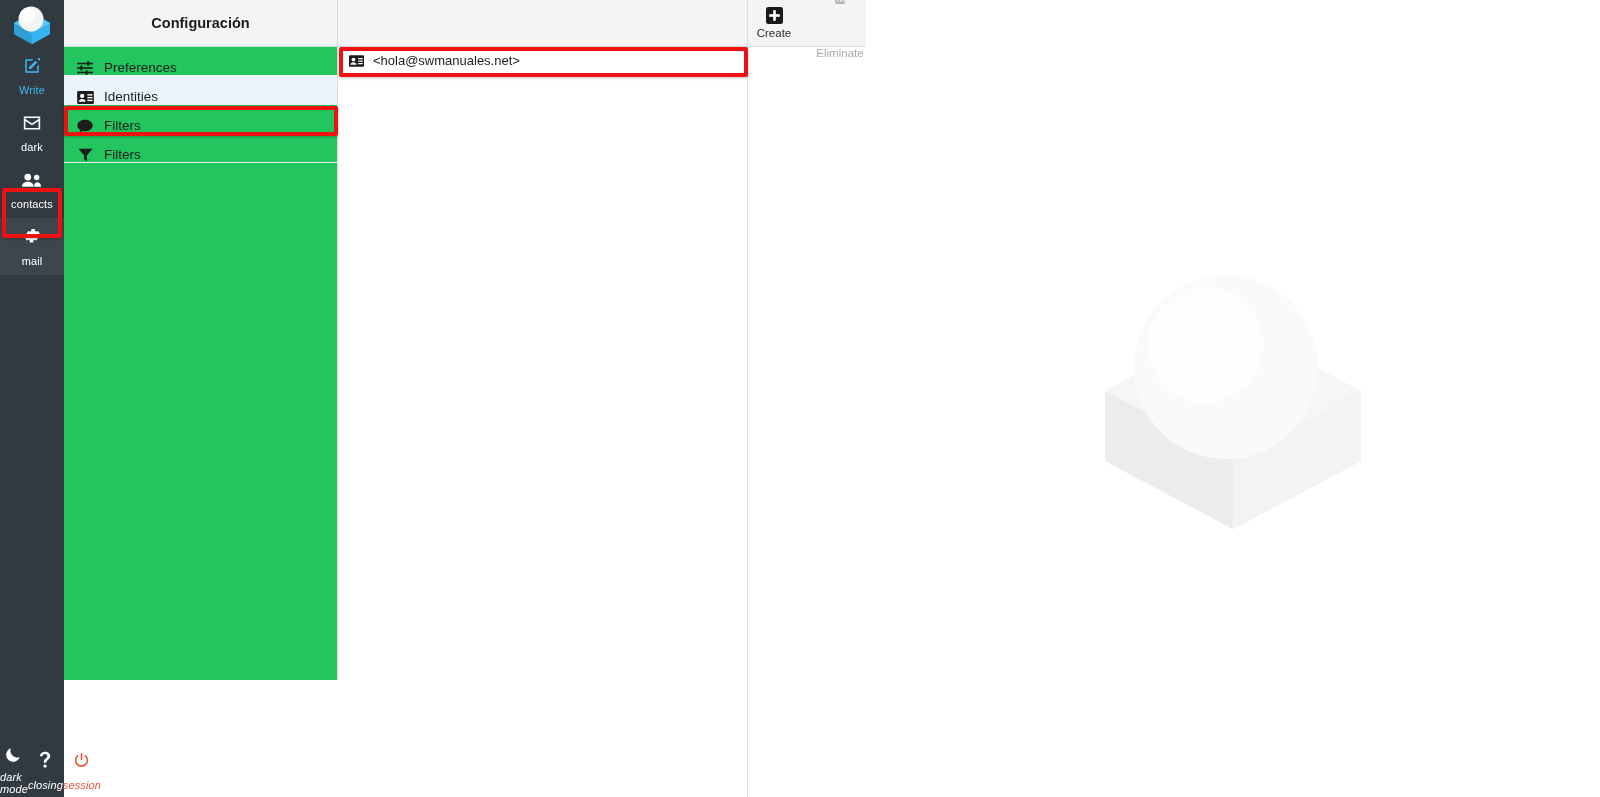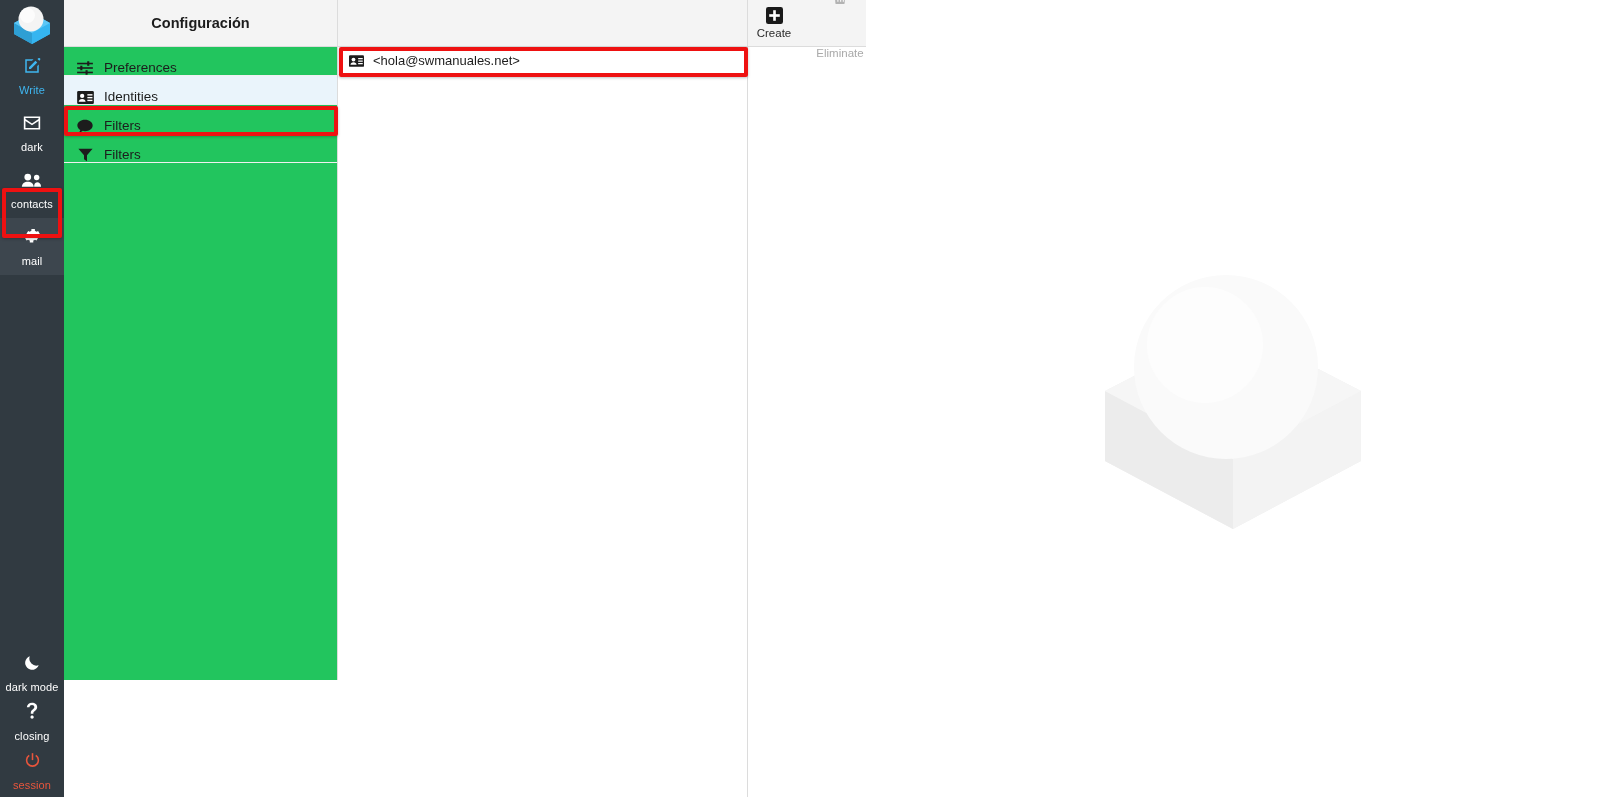--- a/index.html
+++ b/index.html
@@ -72,21 +72,21 @@
   }
   .tb-item.accent .tb-lbl { color: #3fb6f0; }
   .tb-item.accent svg { fill: #3fb6f0; }
   .tb-item svg { fill: #ffffff; }
   .tb-item.selected { background: #3d464e; }
   .tb-item.danger .tb-lbl { color: #e8553c; }
   .tb-item.danger svg { fill: #e8553c; }
 
   .tb-spacer { flex: 1 1 auto; }
 
-  .tb-items-bottom { display: flex; flex-direction: column; padding-bottom: 2px; }
+  .tb-items-bottom { display: flex; flex-direction: row; padding-bottom: 2px; font-style: italic; }
   .tb-items-bottom .tb-item { height: 49px; }
 
   
   .settings-col {
     width: 274px;
     min-width: 274px;
     height: 680px;
     background: #22c55e;
     border-right: 1px solid #dcdcdc;
     display: flex;

